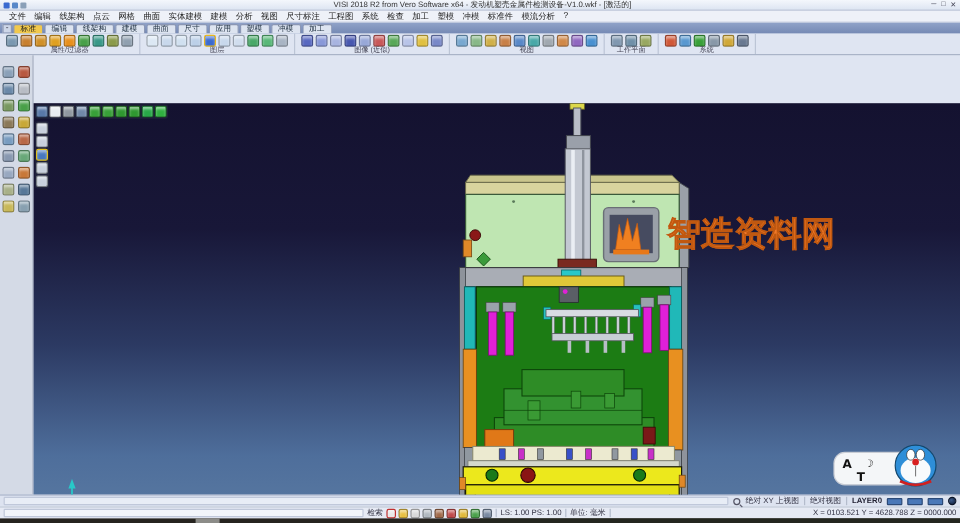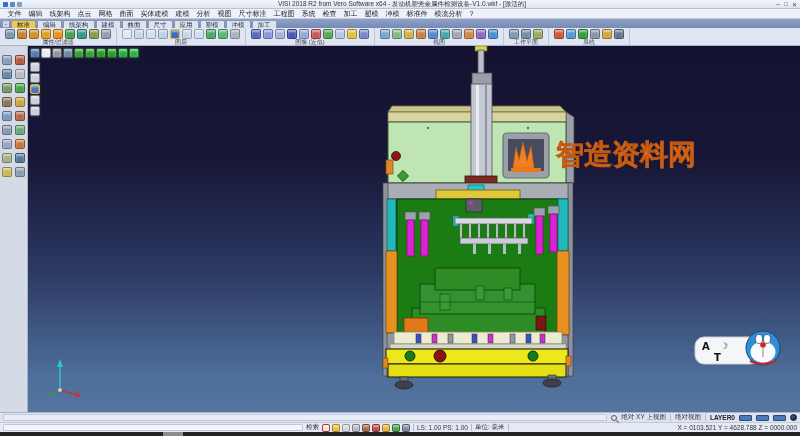--- a/index.html
+++ b/index.html
@@ -27,21 +27,21 @@
   .ribbon { height:18px; background:#dfe5f2; display:flex; align-items:stretch; border-bottom:1px solid #aab4c8; }
   .ribbon-group { display:flex; flex-direction:column; padding:1px 5px 0 5px; border-right:1px solid #bcc5d6; }
   .ribbon-icons { display:flex; gap:2px; height:12px; align-items:center; }
   .ribbon-label { font-size:6px; color:#445; text-align:center; line-height:6px; }
   .icon { width:10px; height:10px; border-radius:2px; border:1px solid rgba(0,0,0,.28); box-shadow:inset 0 2px 2px rgba(255,255,255,.5); }
 
   
   .main { flex:1; display:flex; min-height:0; }
   .leftdock { width:28px; background:#d4dae6; border-right:1px solid #aab2c4; padding-top:9px; display:grid; grid-template-columns:repeat(2,11px); grid-auto-rows:13px; justify-content:center; gap:1px 2px; align-content:start; }
   .leftdock .icon { width:10px; height:10px; }
-  .viewport { flex:1; position:relative; background:linear-gradient(180deg,#141230 0%,#181738 32%,#2c3a63 62%,#4e6e9b 90%,#55759f 100%); overflow:hidden; }
+  .viewport { flex:1; position:relative; background:linear-gradient(180deg,#141230 0%,#181738 32%,#2c3a63 62%,#4e6e9b 90%,#55759f 100%); overflow:hidden;margin-top:40px; }
   .scene { position:absolute; left:0; top:0; }
 
   .vp-toolbar-h { position:absolute; left:1px; top:1px; display:flex; gap:1px; background:rgba(40,44,66,.55); padding:1px; border-radius:2px; }
   .vp-toolbar-v { position:absolute; left:1px; top:15px; display:flex; flex-direction:column; gap:1px; background:rgba(40,44,66,.55); padding:1px; border-radius:2px; }
   .vp-toolbar-h .icon,.vp-toolbar-v .icon { width:10px; height:10px; }
 
   
   .status1 { height:10px; background:#dde3f0; border-top:1px solid #aab4c8; display:flex; align-items:center; padding:0 3px; gap:4px; font-size:6.5px; color:#334; }
   .status-msg { flex:1; height:7px; background:#e8edf6; border:1px solid #c0c8da; border-radius:1px; }
   .mag-icon { width:6px; height:6px; border:1.2px solid #556; border-radius:50%; position:relative; }

